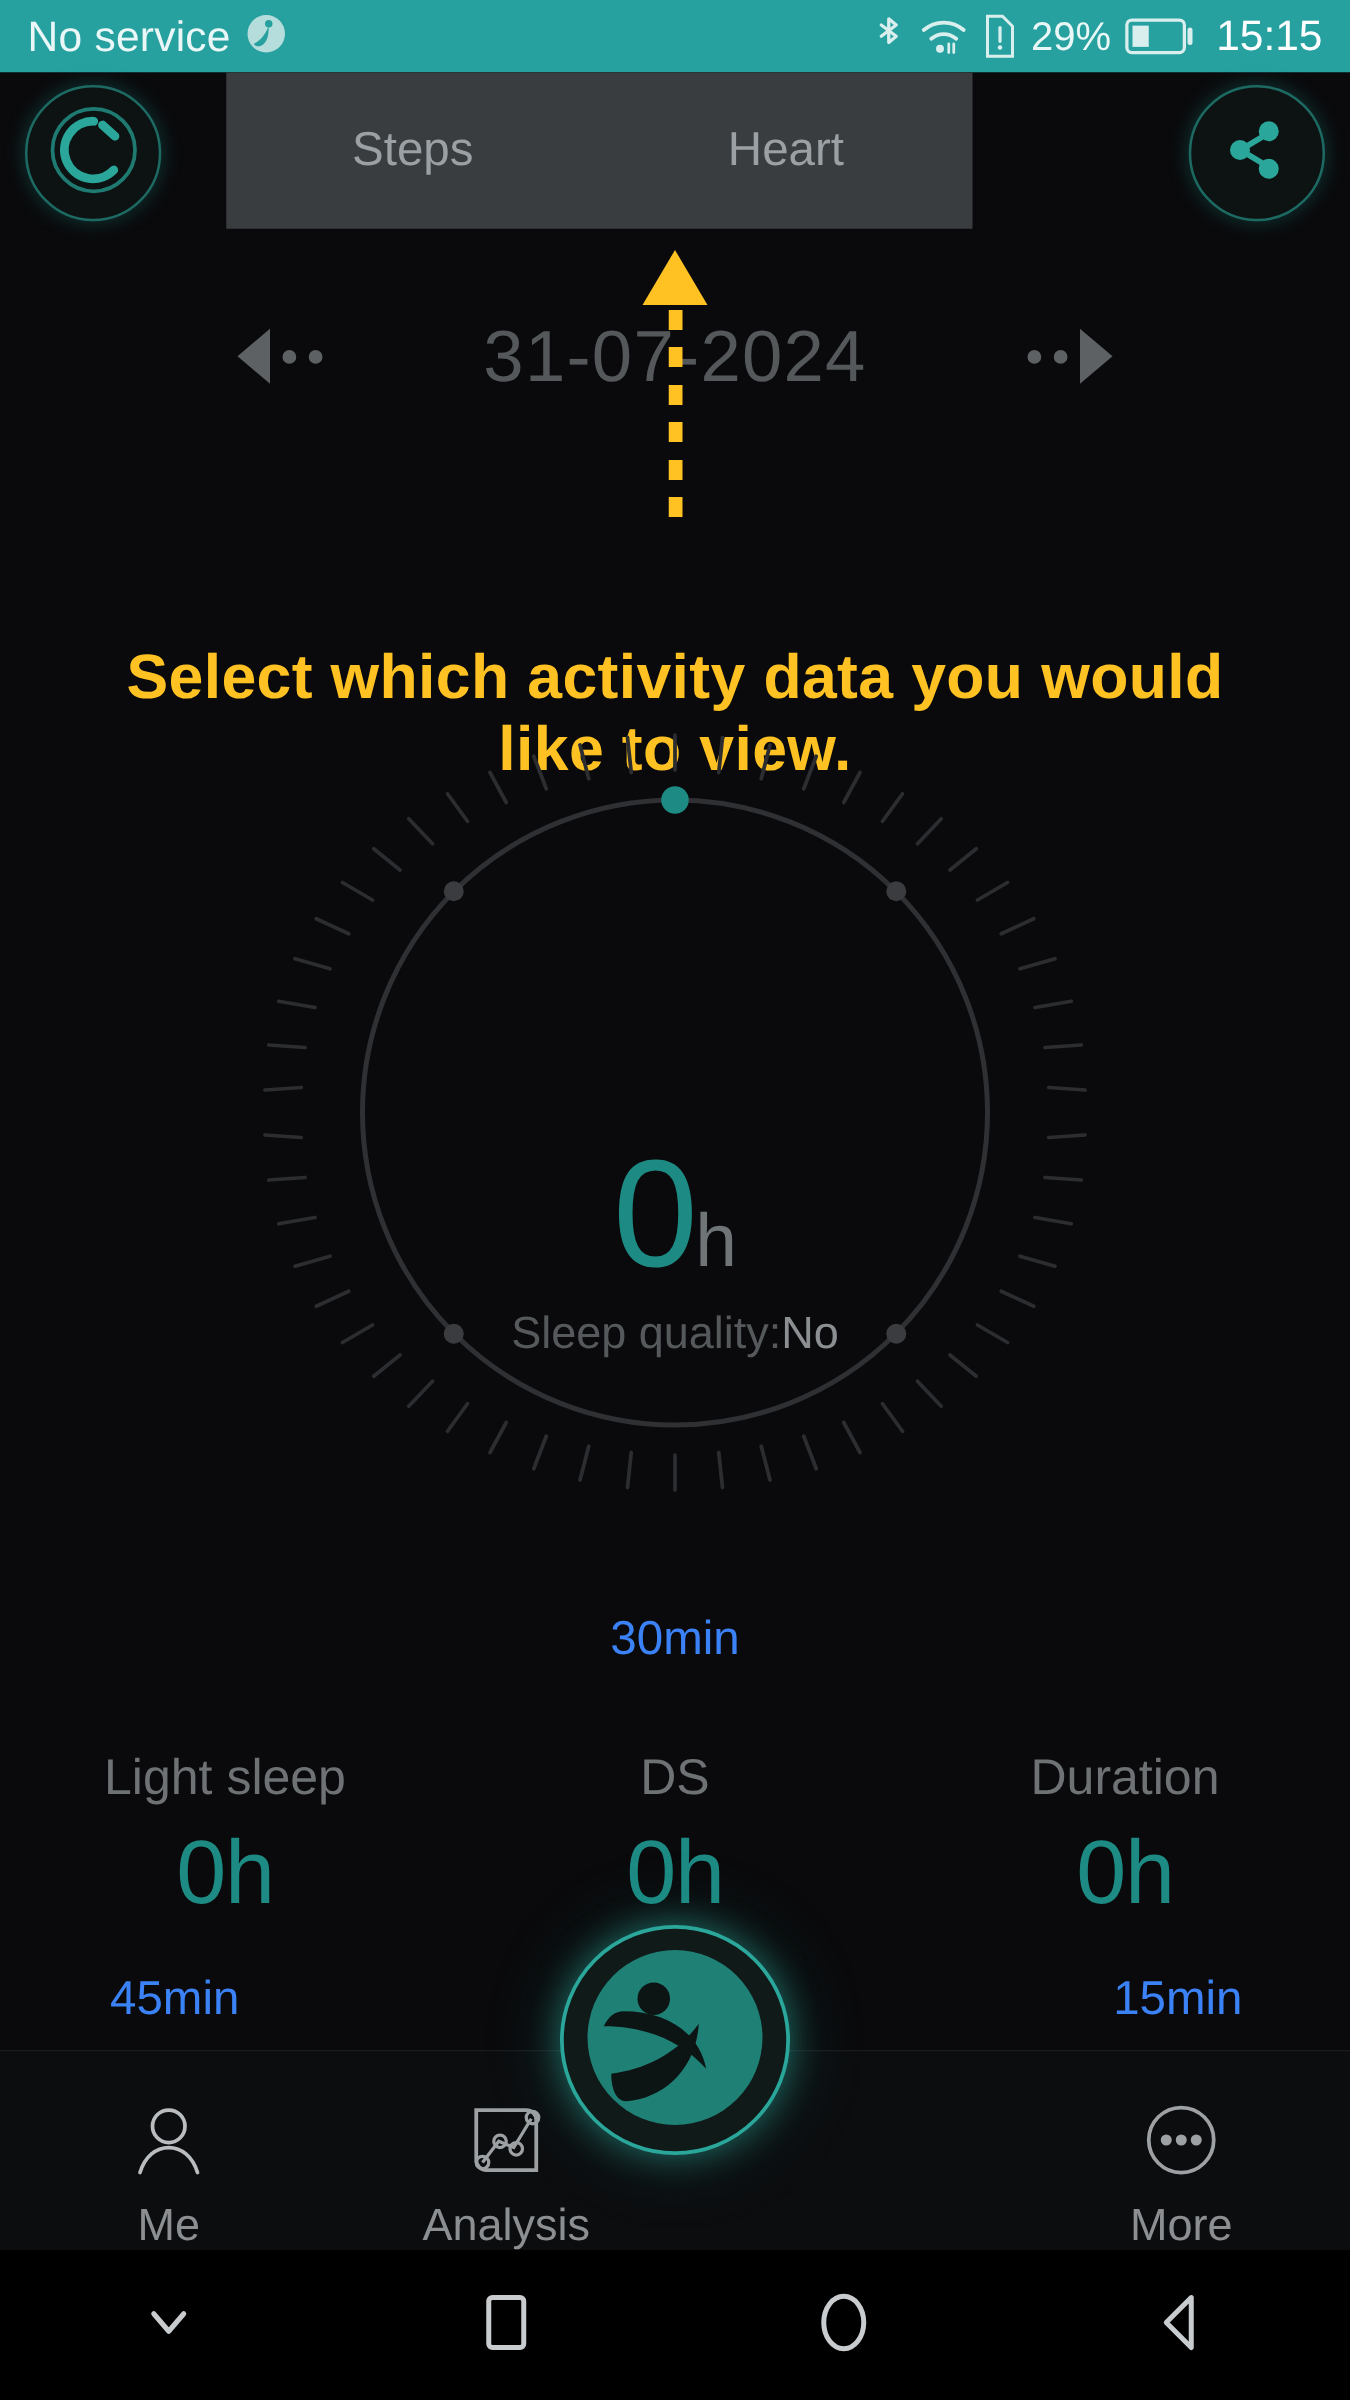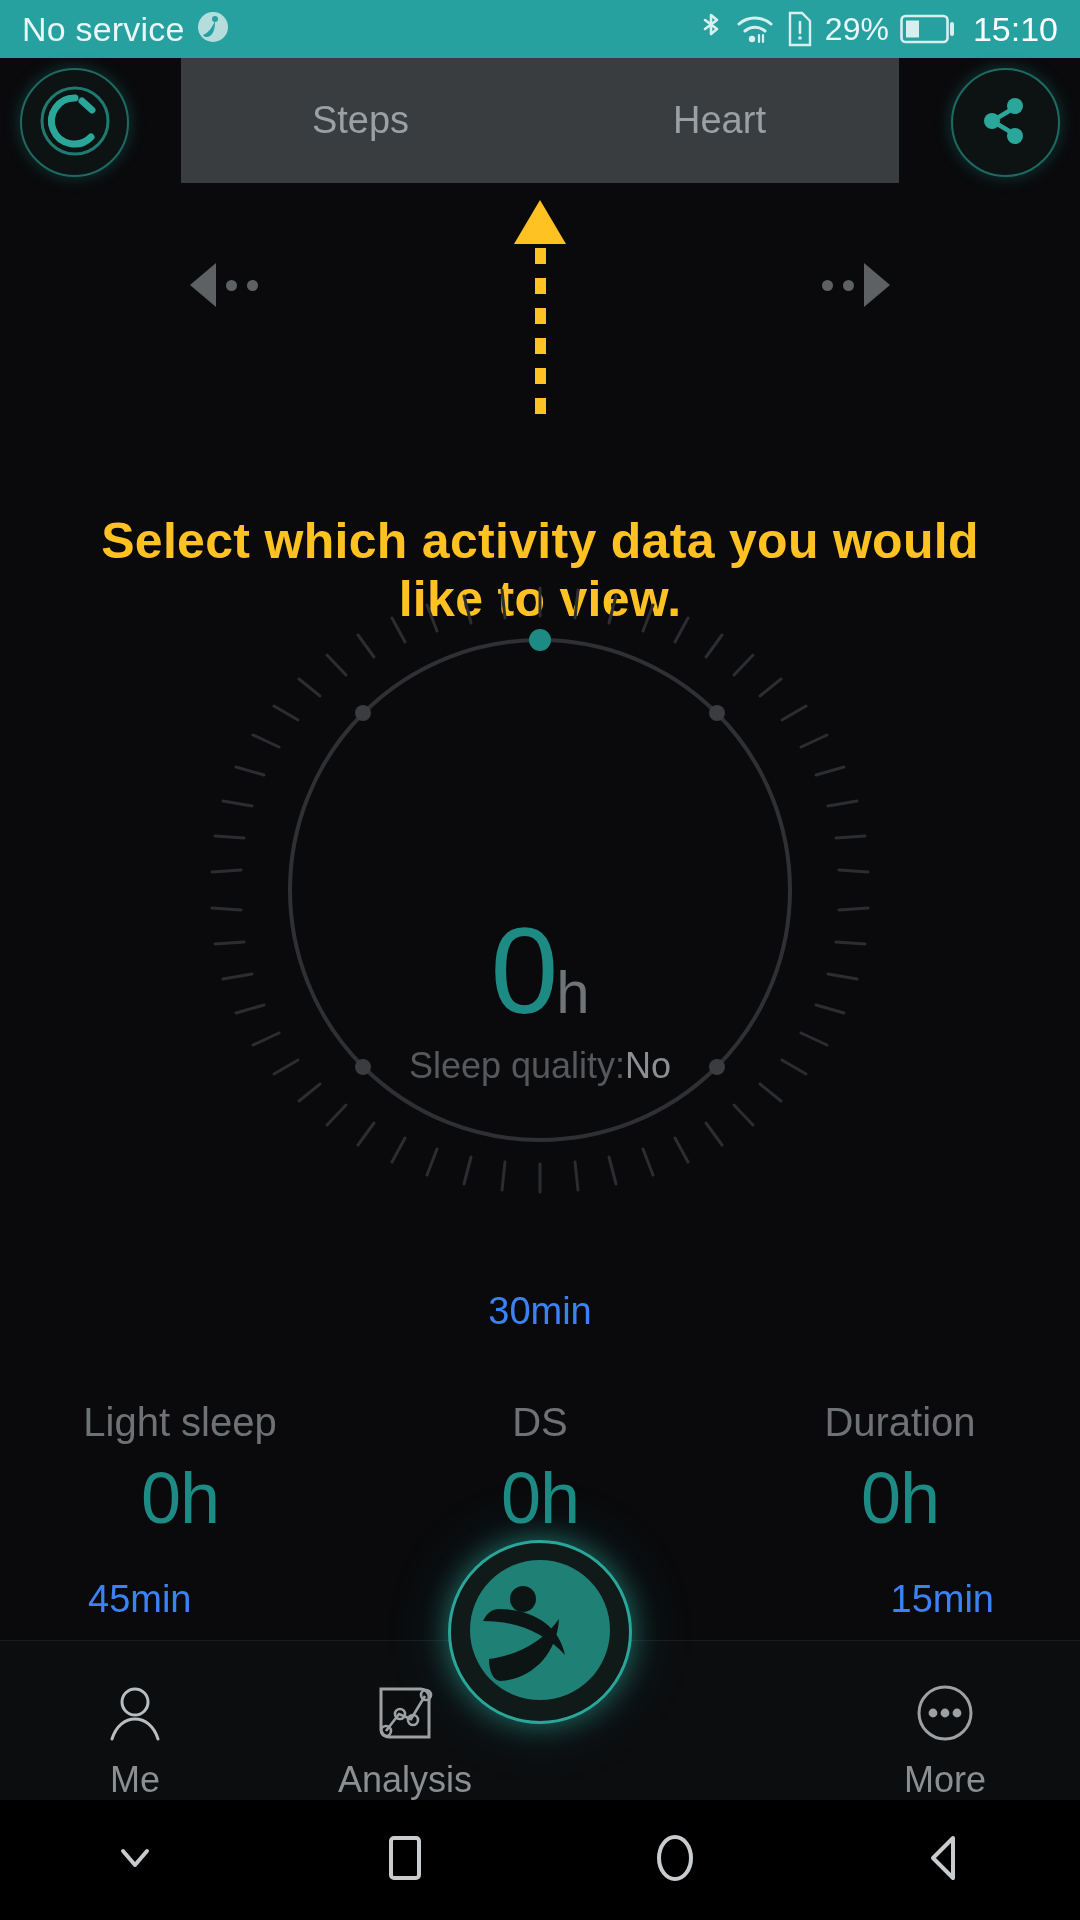--- a/index.html
+++ b/index.html
@@ -21,21 +21,21 @@
   .sb-right svg{display:block;}
   .sb-pct{color:#e9f7f7;font-size:32px;}
   .sb-time{color:#fff;font-size:34px;margin-left:6px;}
 
   
   #topbar{
     position:absolute;left:0;top:58px;width:1080px;height:125px;
     background:#0a0a0c;
   }
   #tabgroup{
-    position:absolute;left:181px;top:0;width:718px;height:125px;
+    position:absolute;left:181px;top:0;width:597px;height:125px;
     background:#3a3d40;display:flex;align-items:center;
   }
   .tab{
     flex:1;text-align:center;font-size:38px;color:#9aa0a3;
     position:relative;height:125px;line-height:125px;
   }
   .tab.active{color:#ffffff;font-weight:600;}
   .tab.active:after{
     content:"";position:absolute;left:50%;transform:translateX(-50%);
     bottom:8px;width:240px;height:6px;background:#e8e8e8;border-radius:3px;
@@ -170,21 +170,21 @@
       </svg>
     </span>
     <span class="sb-pct">29%</span>
     <span>
       <svg width="56" height="32" viewBox="0 0 56 32">
         <rect x="1.5" y="3" width="46" height="26" rx="4" fill="none" stroke="#d8efee" stroke-width="2.6"></rect>
         <rect x="6" y="7.5" width="13" height="17" fill="#d8efee"></rect>
         <path d="M52 11v10" stroke="#d8efee" stroke-width="4" stroke-linecap="round"></path>
       </svg>
     </span>
-    <span class="sb-time">15:10</span>
+    <span class="sb-time">15:15</span>
   </div>
 </div>
 
 <div id="topbar">
 
   <div class="roundbtn" id="btn-left">
     <span>
       <svg width="74" height="74" viewBox="0 0 74 74">
         <circle cx="37" cy="37" r="33" fill="none" stroke="#1f7a72" stroke-width="3"></circle>
         <path d="M37 14a23 23 0 1 0 16 39" fill="none" stroke="#2aa79a" stroke-width="7" stroke-linecap="round"></path>
@@ -211,20 +211,21 @@
 </div>
 
 <div id="daterow">
   <div class="navarrow" id="nav-prev">
     <span class="tri-l"></span>
     <span class="dots">
         <i></i>
         <i></i>
       </span>
   </div>
+  <div id="datetext">31-07-2024</div>
   <div class="navarrow" id="nav-next">
     <span class="dots">
         <i></i>
         <i></i>
       </span>
     <span class="tri-r"></span>
   </div>
 </div>
 
 <div id="pointer">

